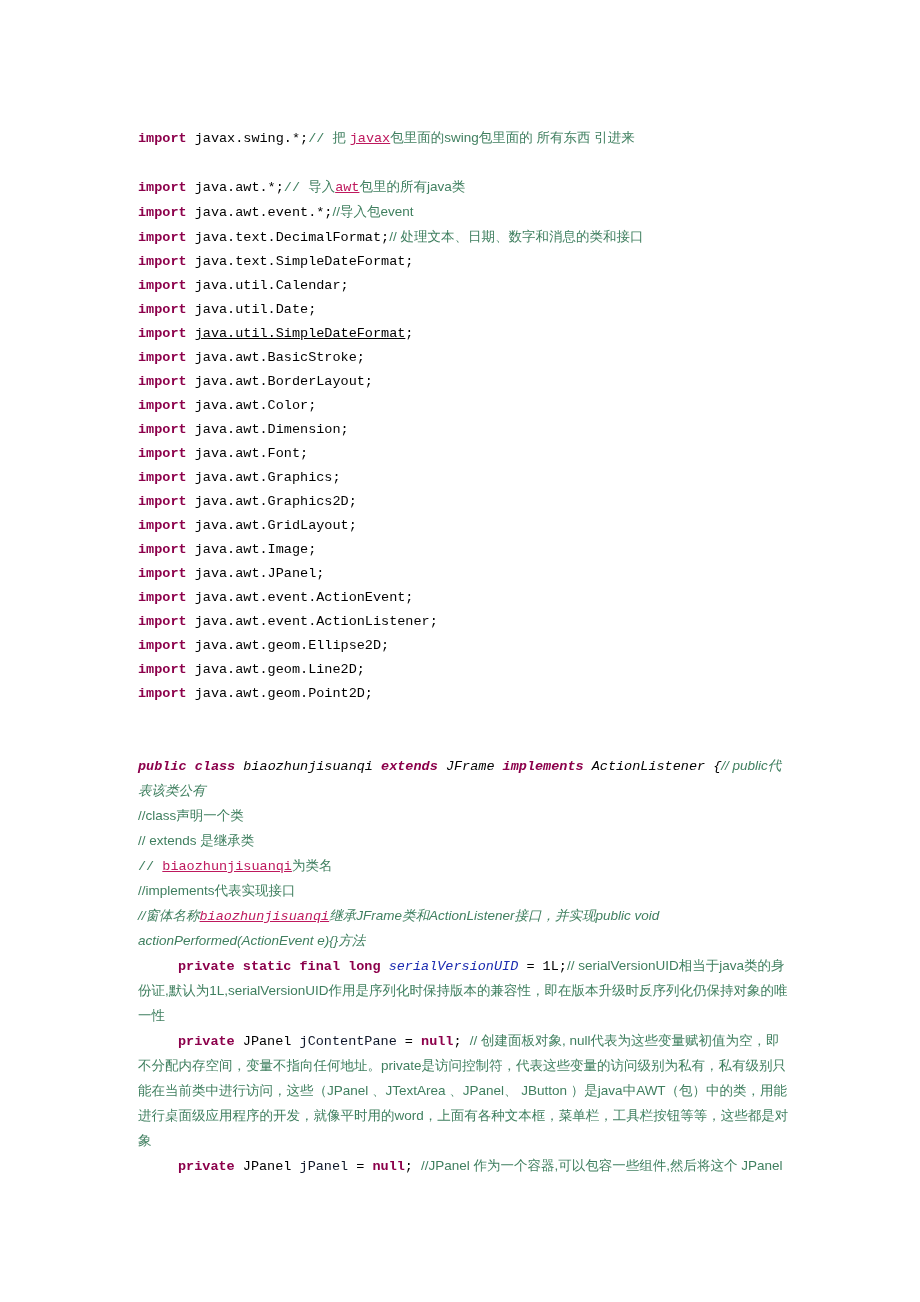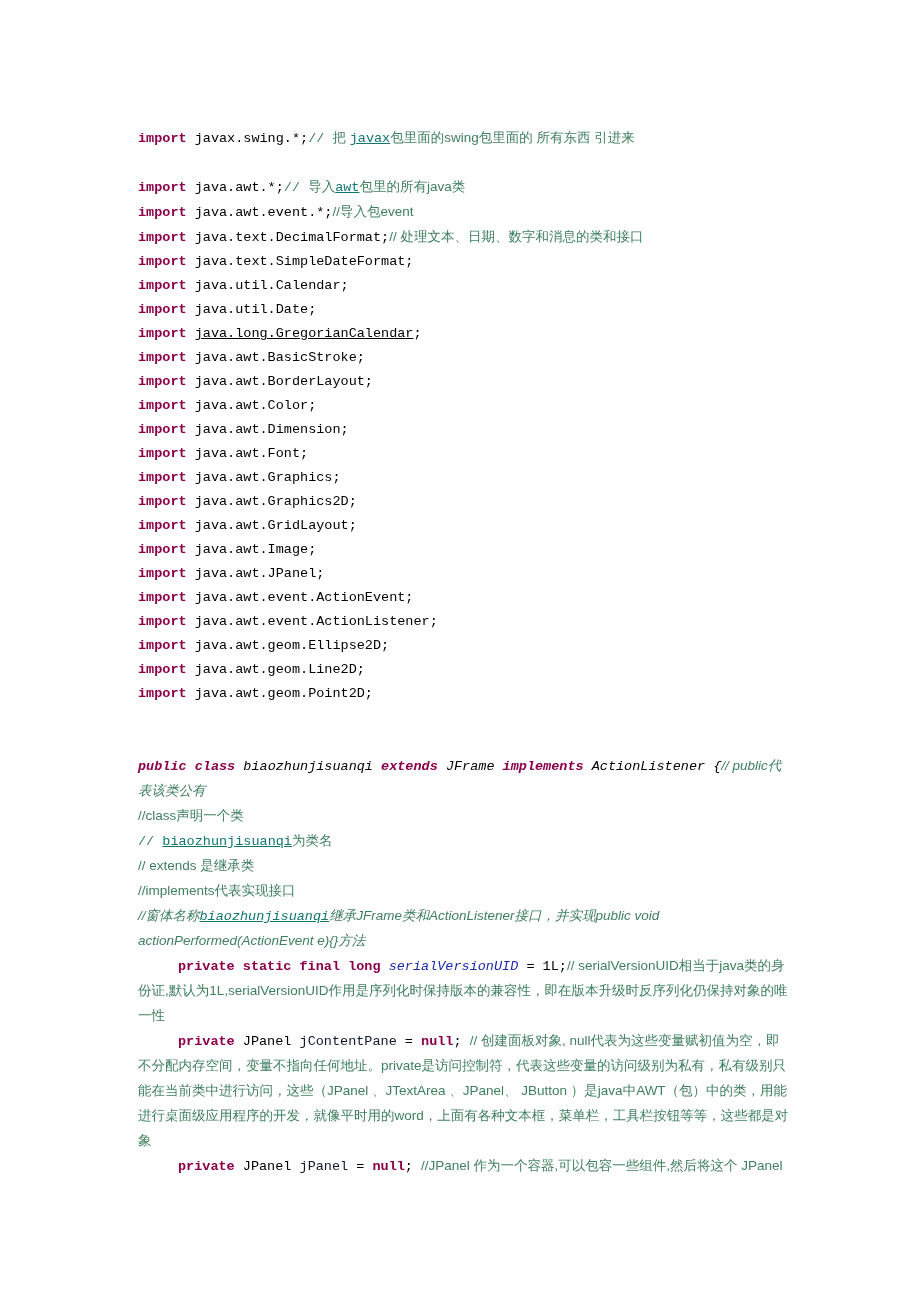--- a/index.html
+++ b/index.html
@@ -13,21 +13,21 @@
   }
   .page {
     width: 920px;
     min-height: 1302px;
     padding: 126px 130px 90px 138px;
     box-sizing: border-box;
   }
   .kw { color: #8c004b; font-weight: bold; }
   .cmt, .cjk-cmt { color: #3f7f5f; }
   .cjk-cmt { font-family: SimSun, "Microsoft YaHei", sans-serif; }
-  .link { color: #0f766e; text-decoration: underline; }
+  .link { color: #be185d; text-decoration: underline; }
   .fld-italic { color: #1a2ab0; font-style: italic; font-family: Liberation Mono, monospace; }
   .fld { color: #0f172a; }
   .codeline { display:block; white-space: pre; }
   .nowrap { white-space: nowrap; }
   .para { white-space: normal; text-indent: 40px; }
   .para-noindent { white-space: normal; text-indent: 0; font-style: italic; }
   .blank { height: 24px; }
 </style>
 </head>
 <body>
@@ -40,21 +40,21 @@
 
 <span class="codeline"><span class="kw">import</span><span> java.awt.*;</span><span class="cmt">// </span><span class="cjk-cmt">导入</span><span class="link">awt</span><span class="cjk-cmt">包里的所有java类</span></span>
 
 <span class="codeline"><span class="kw">import</span><span> java.awt.event.*;</span><span class="cjk-cmt">//导入包event</span></span>
 
 <span class="codeline"><span class="kw">import</span><span> java.text.DecimalFormat;</span><span class="cjk-cmt">// 处理文本、日期、数字和消息的类和接口</span></span>
 
 <span class="codeline"><span class="kw">import</span><span> java.text.SimpleDateFormat;</span></span>
 <span class="codeline"><span class="kw">import</span><span> java.util.Calendar;</span></span>
 <span class="codeline"><span class="kw">import</span><span> java.util.Date;</span></span>
-<span class="codeline"><span class="kw">import</span><span> </span><span class="link" style="color:#000;">java.long.GregorianCalendar</span><span>;</span></span>
+<span class="codeline"><span class="kw">import</span><span> </span><span class="link" style="color:#000;">java.util.SimpleDateFormat</span><span>;</span></span>
 <span class="codeline"><span class="kw">import</span><span> java.awt.BasicStroke;</span></span>
 <span class="codeline"><span class="kw">import</span><span> java.awt.BorderLayout;</span></span>
 <span class="codeline"><span class="kw">import</span><span> java.awt.Color;</span></span>
 <span class="codeline"><span class="kw">import</span><span> java.awt.Dimension;</span></span>
 <span class="codeline"><span class="kw">import</span><span> java.awt.Font;</span></span>
 <span class="codeline"><span class="kw">import</span><span> java.awt.Graphics;</span></span>
 <span class="codeline"><span class="kw">import</span><span> java.awt.Graphics2D;</span></span>
 <span class="codeline"><span class="kw">import</span><span> java.awt.GridLayout;</span></span>
 <span class="codeline"><span class="kw">import</span><span> java.awt.Image;</span></span>
 <span class="codeline"><span class="kw">import</span><span> java.awt.JPanel;</span></span>
@@ -63,22 +63,22 @@
 <span class="codeline"><span class="kw">import</span><span> java.awt.geom.Ellipse2D;</span></span>
 <span class="codeline"><span class="kw">import</span><span> java.awt.geom.Line2D;</span></span>
 <span class="codeline"><span class="kw">import</span><span> java.awt.geom.Point2D;</span></span>
 
 <div class="blank"></div>
 <div class="blank"></div>
 
 <div class="para-noindent"><span class="kw">public</span> <span class="kw">class</span><span> biaozhunjisuanqi </span><span class="kw">extends</span><span> JFrame </span><span class="kw">implements</span><span> ActionListener {</span><span class="cjk-cmt">// public代表该类公有</span></div>
 
 <span class="codeline"><span class="cjk-cmt">//class声明一个类</span></span>
+<span class="codeline"><span class="cjk-cmt">// extends 是继承类</span></span>
 <span class="codeline"><span class="cmt">// </span><span class="link">biaozhunjisuanqi</span><span class="cjk-cmt">为类名</span></span>
-<span class="codeline"><span class="cjk-cmt">// extends 是继承类</span></span>
 <span class="codeline"><span class="cjk-cmt">//implements代表实现接口</span></span>
 <div class="para-noindent"><span class="cjk-cmt">//窗体名称</span><span class="link">biaozhunjisuanqi</span><span class="cjk-cmt">继承JFrame类和ActionListener接口，并实现public void actionPerformed(ActionEvent e){}方法</span></div>
 
 <div class="para"><span class="nowrap"><span class="kw">private static final long</span><span> </span><span class="fld-italic">serialVersionUID</span><span> = 1L;</span></span><span class="cjk-cmt">// serialVersionUID相当于java类的身份证,默认为1L,serialVersionUID作用是序列化时保持版本的兼容性，即在版本升级时反序列化仍保持对象的唯一性</span></div>
 
 <div class="para"><span class="nowrap"><span class="kw">private</span><span> JPanel </span><span class="fld">jContentPane</span><span> = </span><span class="kw">null</span><span>; </span></span><span class="cjk-cmt">// 创建面板对象, null代表为这些变量赋初值为空，即不分配内存空间，变量不指向任何地址。private是访问控制符，代表这些变量的访问级别为私有，私有级别只能在当前类中进行访问，这些（JPanel 、JTextArea 、JPanel、 JButton ）是java中AWT（包）中的类，用能进行桌面级应用程序的开发，就像平时用的word，上面有各种文本框，菜单栏，工具栏按钮等等，这些都是对象</span></div>
 
 <div class="para"><span class="nowrap"><span class="kw">private</span><span> JPanel </span><span class="fld">jPanel</span><span> = </span><span class="kw">null</span><span>; </span></span><span class="cjk-cmt">//JPanel 作为一个容器,可以包容一些组件,然后将这个 JPanel</span></div>
 
 </div>

